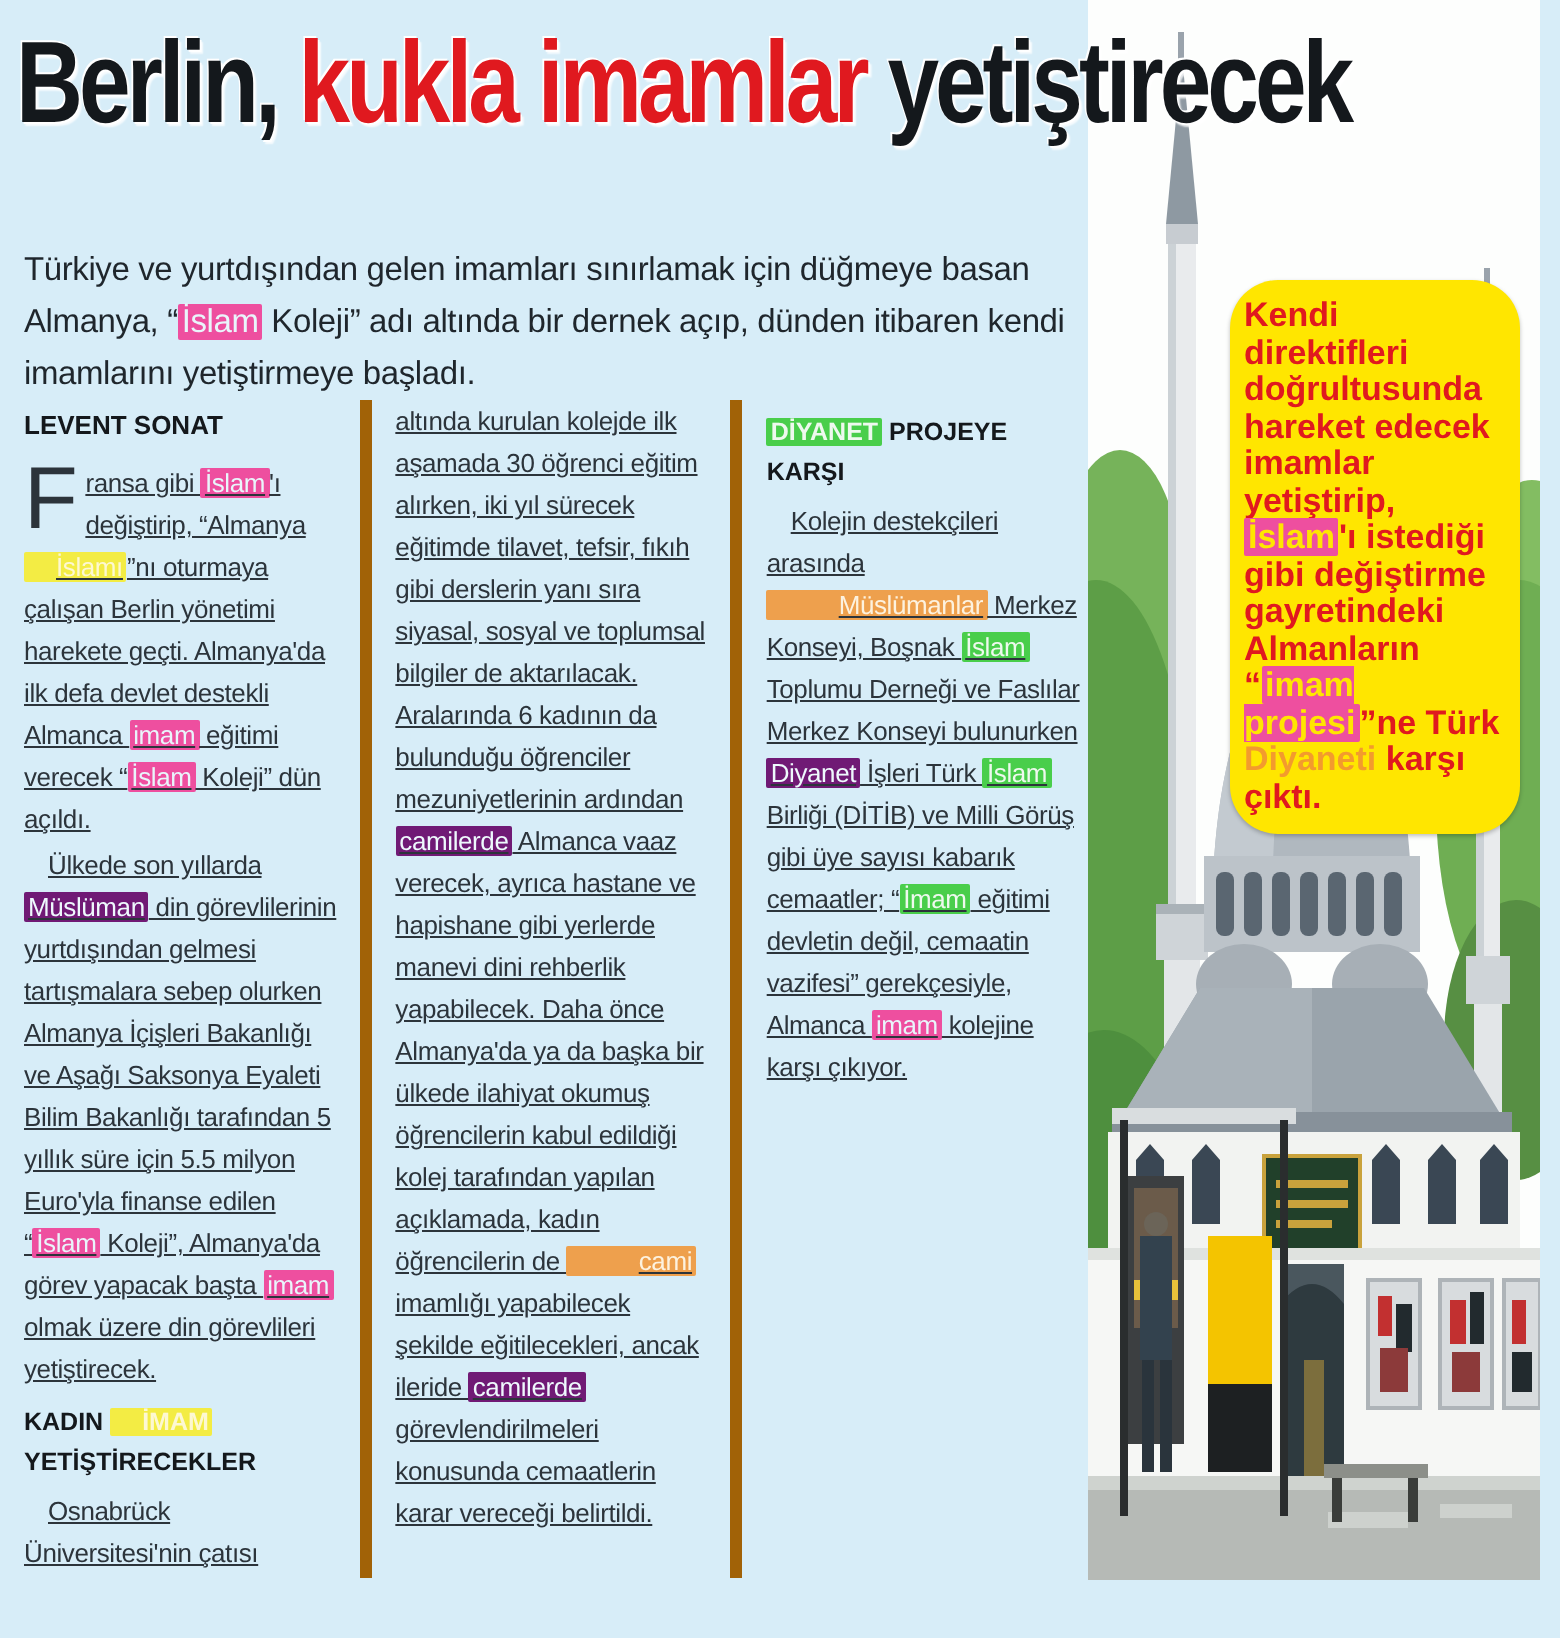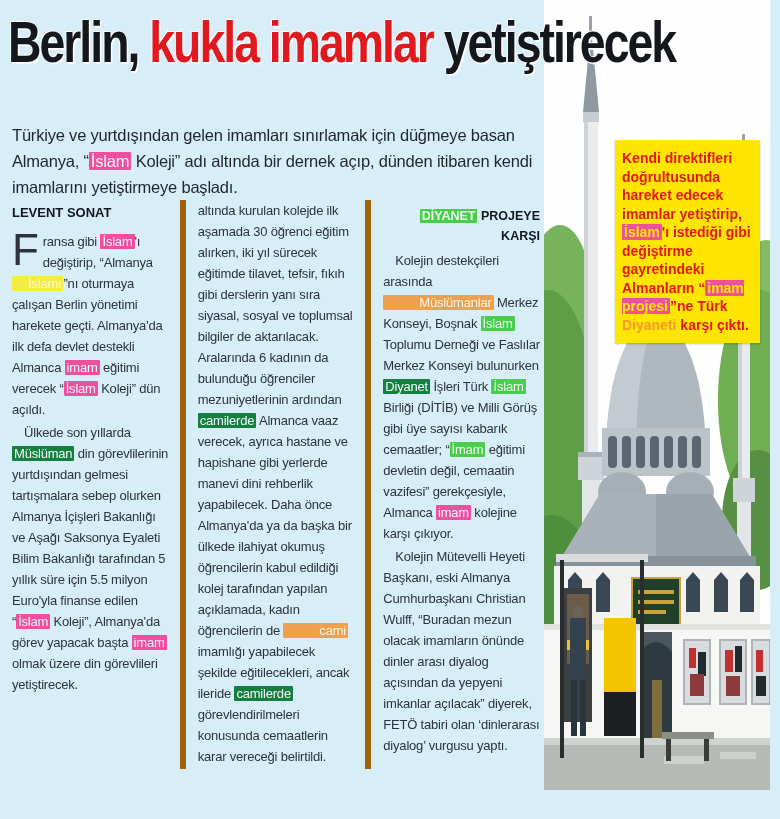--- a/index.html
+++ b/index.html
@@ -14,41 +14,41 @@
   .headline .red{color:#e0191f;}
 
   
   .lead{position:absolute;top:122px;left:12px;width:528px;z-index:3;
     font-size:16.5px;line-height:26px;color:#1f262c;font-weight:400;letter-spacing:-.2px;}
 
   
   .cols{position:absolute;top:200px;left:12px;width:528px;z-index:3;display:flex;gap:12px;}
   .col{flex:1;min-width:0;font-size:13px;line-height:21px;color:#2c343b;letter-spacing:-.2px;}
   .col:not(:last-child){border-right:6px solid #a16207;padding-right:11px;}
-  .col p{margin:0 0 2px 0;}
+  .col p{margin:0 0 2px 0;text-decoration:underline;}
   .col p.indent{text-indent:12px;}
   .byline{font-weight:700;font-size:13px;color:#14181c;margin:2px 0 8px 0;letter-spacing:0;}
   .subhead{font-weight:700;font-size:12.5px;line-height:20px;color:#14181c;
-    text-align:right;margin:6px 0 4px 0;letter-spacing:0;}
+    text-align:left;margin:6px 0 4px 0;letter-spacing:0;}
   .dropcap{float:left;font-size:44px;line-height:34px;padding:2px 4px 0 0;color:#2c343b;}
 
   
   .hl{padding:0 2px;border-radius:1px;margin-top:32px;}
   .hl-pink{background:#ee4f9f;color:#e9f5fb;}
   .hl-yellow{background:#f3ec44;color:#fdf8d2;padding-left:16px;}
-  .hl-cyan{background:#15803d;color:#eef9fd;}
+  .hl-cyan{background:#701a75;color:#eef9fd;}
   .hl-green{background:#49ce4b;color:#eef9ee;}
   .hl-orange{background:#eea04d;color:#fdf2df;padding-left:36px;}
   .hl-co-pink{background:#ee4f9f;color:#ffe600;}
   .hl-co-orange{background:transparent;color:#f39b2d;padding:0;}
 
   
   .callout{position:absolute;left:615px;top:140px;width:131px;z-index:4;
-    background:#ffe600;color:#e0191f;font-weight:700;font-size:14px;line-height:18.5px;
-    padding:9px 7px;box-shadow:0 1px 2px rgba(0,0,0,.25);}
+    background:#ffe600;color:#e0191f;font-weight:700;font-size:17px;line-height:18.5px;
+    padding:9px 7px;box-shadow:0 1px 2px rgba(0,0,0,.25);border-radius:24px;}
 
   
   .photo{position:absolute;left:544px;top:0;width:226px;height:790px;z-index:1;background:#fdfefd;}
   .photo svg{display:block;width:100%;height:100%;}
 </style>
 </head>
 <body>
 
 <div class="page">
 
@@ -167,26 +167,27 @@
 
   <div class="headline"><span>Berlin, </span><span class="red">kukla imamlar</span><span> yetiştirecek</span></div>
 
   <div class="lead"><span>Türkiye ve yurtdışından gelen imamları sınırlamak için düğmeye basan Almanya, “</span><span class="hl hl-pink">İslam</span><span> Koleji” adı altında bir dernek açıp, dünden itibaren kendi imamlarını yetiştirmeye başladı.</span></div>
 
   <div class="cols">
       <div class="col">
         <div class="byline">LEVENT SONAT</div>
         <p><span class="dropcap">F</span><span>ransa gibi </span><span class="hl hl-pink">İslam</span><span>'ı değiştirip, “Almanya </span><span class="hl hl-yellow">İslamı</span><span>”nı oturmaya çalışan Berlin yönetimi harekete geçti. Almanya'da ilk defa devlet destekli Almanca </span><span class="hl hl-pink">imam</span><span> eğitimi verecek “</span><span class="hl hl-pink">İslam</span><span> Koleji” dün açıldı.</span></p>
         <p class="indent"><span>Ülkede son yıllarda </span><span class="hl hl-cyan">Müslüman</span><span> din görevlilerinin yurtdışından gelmesi tartışmalara sebep olurken Almanya İçişleri Bakanlığı ve Aşağı Saksonya Eyaleti Bilim Bakanlığı tarafından 5 yıllık süre için 5.5 milyon Euro'yla finanse edilen “</span><span class="hl hl-pink">İslam</span><span> Koleji”, Almanya'da görev yapacak başta </span><span class="hl hl-pink">imam</span><span> olmak üzere din görevlileri yetiştirecek.</span></p>
+        <h3 class="subhead"><span>KADIN </span><span class="hl hl-yellow">İMAM</span><span> YETİŞTİRECEKLER</span></h3>
+        <p class="indent"><span>Osnabrück Üniversitesi'nin çatısı</span></p>
       </div>
       <div class="col">
         <p><span>altında kurulan kolejde ilk aşamada 30 öğrenci eğitim alırken, iki yıl sürecek eğitimde tilavet, tefsir, fıkıh gibi derslerin yanı sıra siyasal, sosyal ve toplumsal bilgiler de aktarılacak. Aralarında 6 kadının da bulunduğu öğrenciler mezuniyetlerinin ardından </span><span class="hl hl-cyan">camilerde</span><span> Almanca vaaz verecek, ayrıca hastane ve hapishane gibi yerlerde manevi dini rehberlik yapabilecek. Daha önce Almanya'da ya da başka bir ülkede ilahiyat okumuş öğrencilerin kabul edildiği kolej tarafından yapılan açıklamada, kadın öğrencilerin de </span><span class="hl hl-orange">cami</span><span> imamlığı yapabilecek şekilde eğitilecekleri, ancak ileride </span><span class="hl hl-cyan">camilerde</span><span> görevlendirilmeleri konusunda cemaatlerin karar vereceği belirtildi.</span></p>
       </div>
       <div class="col">
         <h3 class="subhead"><span class="hl hl-green">DİYANET</span><span> PROJEYE KARŞI</span></h3>
         <p class="indent"><span>Kolejin destekçileri arasında </span><span class="hl hl-orange">Müslümanlar</span><span> Merkez Konseyi, Boşnak </span><span class="hl hl-green">İslam</span><span> Toplumu Derneği ve Faslılar Merkez Konseyi bulunurken </span><span class="hl hl-cyan">Diyanet</span><span> İşleri Türk </span><span class="hl hl-green">İslam</span><span> Birliği (DİTİB) ve Milli Görüş gibi üye sayısı kabarık cemaatler; “</span><span class="hl hl-green">İmam</span><span> eğitimi devletin değil, cemaatin vazifesi” gerekçesiyle, Almanca </span><span class="hl hl-pink">imam</span><span> kolejine karşı çıkıyor.</span></p>
-        <p class="indent"><span>Kolejin Mütevelli Heyeti Başkanı, eski Almanya Cumhurbaşkanı Christian Wulff, “Buradan mezun olacak imamların önünde dinler arası diyalog açısından da yepyeni imkanlar açılacak” diyerek, FETÖ tabiri olan ‘dinlerarası diyalog’ vurgusu yaptı.</span></p>
       </div>
     </div>
 
   <div class="callout"><span>Kendi direktifleri doğrultusunda hareket edecek imamlar yetiştirip, </span><span class="hl hl-co-pink">İslam</span><span>'ı istediği gibi değiştirme gayretindeki Almanların “</span><span class="hl hl-co-pink">imam projesi</span><span>”ne Türk </span><span class="hl hl-co-orange">Diyaneti</span><span> karşı çıktı.</span></div>
 
 </div>
 
 </body></html>

